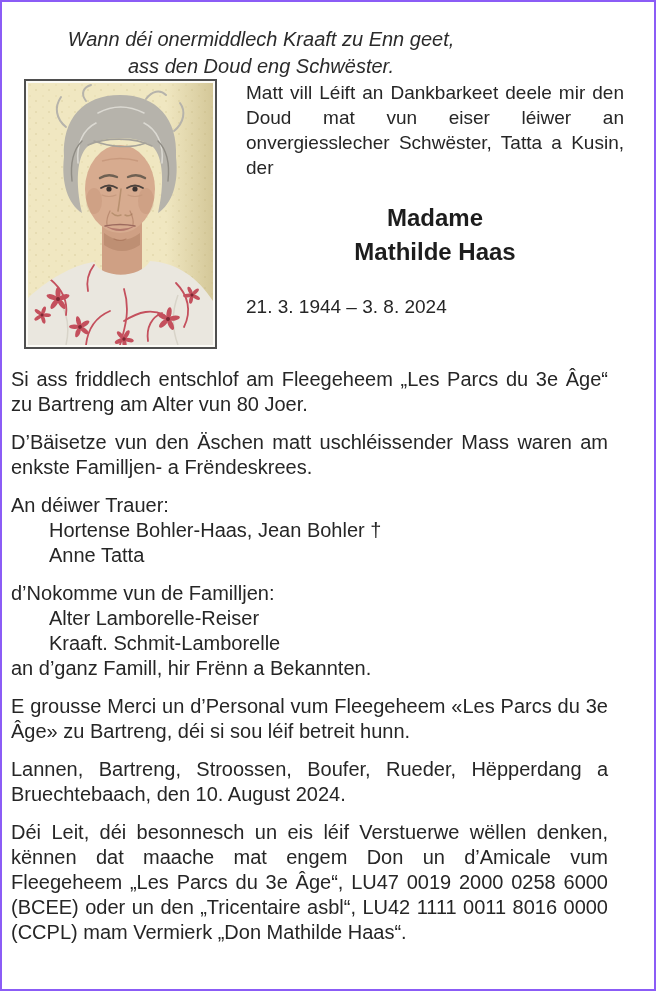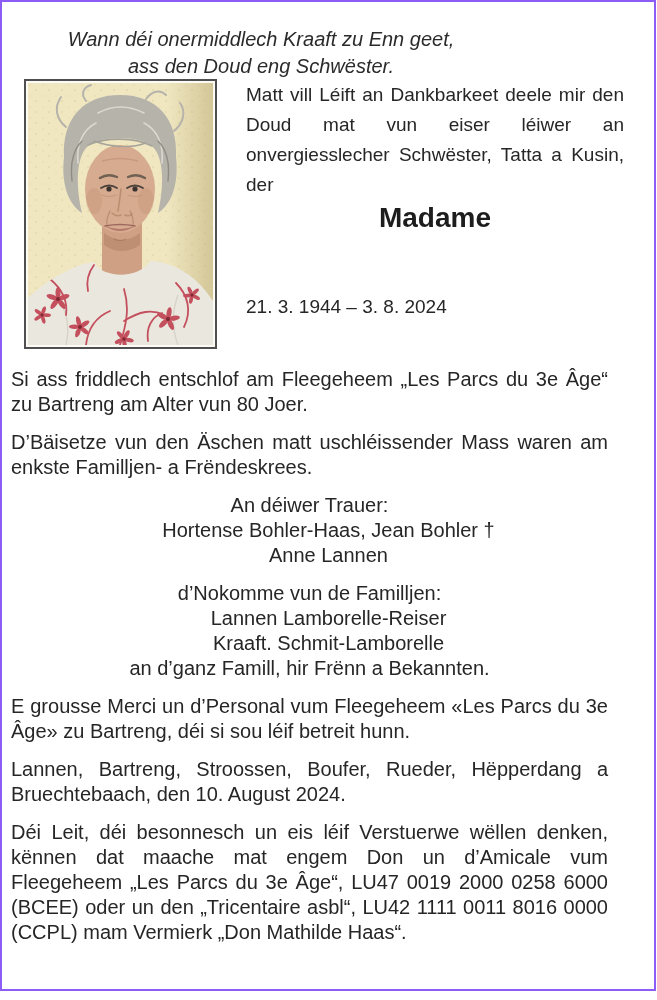--- a/index.html
+++ b/index.html
@@ -16,36 +16,36 @@
     position:absolute;left:0;top:24px;width:518px;
     text-align:center;font-style:italic;font-size:20px;line-height:27px;color:#2b2b2b;
   }
   .photo-frame{
     position:absolute;left:22px;top:77px;width:185px;height:262px;
     border:2px solid #4f4f4f;padding:2px;background:#fbfaf5;
   }
   .photo-frame svg{display:block;width:185px;height:262px;}
   .intro{
     position:absolute;left:244px;top:78px;width:378px;margin:0;
-    font-size:19px;line-height:30px;text-align:justify;color:#262626;
+    font-size:19px;line-height:25px;text-align:justify;color:#262626;
   }
   .title-block{
     position:absolute;left:244px;top:199px;width:378px;
-    text-align:center;font-weight:bold;font-size:28px;line-height:34px;color:#1d1d1d;
+    text-align:center;font-weight:bold;font-size:24px;line-height:34px;color:#1d1d1d;
   }
   .dates{
     position:absolute;left:244px;top:294px;width:378px;
     text-align:left;font-size:19px;color:#262626;
   }
   .obit-body{
     position:absolute;left:9px;top:365px;width:597px;
     font-size:20px;line-height:25px;color:#262626;
   }
   .obit-body p{margin:0 0 13px 0;text-align:justify;}
-  .group{margin:0 0 13px 0;text-align:center;}
+  .group{margin:0 0 13px 0;}
   .group .label{margin:0;}
   .indent{padding-left:38px;}
   .bold{font-weight:normal;}
 </style>
 </head>
 <body>
 
 <div class="ad">
 
   <div class="epigraph">
@@ -154,37 +154,38 @@
         <use href="#flw" transform="translate(140,236) scale(1.2) rotate(10)"></use>
         <use href="#flw" transform="translate(164,212) scale(0.9) rotate(-25)"></use>
       </g>
     </svg>
   </div>
 
   <p class="intro">Matt vill Léift an Dankbarkeet deele mir den Doud mat vun eiser léiwer an onvergiesslecher Schwëster, Tatta a Kusin, der</p>
 
   <div class="title-block">
     <div>Madame</div>
+    <div>Mathilde Haas</div>
   </div>
 
   <div class="dates">21. 3. 1944 – 3. 8. 2024</div>
 
   <div class="obit-body">
     <p>Si ass friddlech entschlof am Fleegeheem „Les Parcs du 3e Âge“ zu Bartreng am Alter vun 80 Joer.</p>
     <p>D’Bäisetze vun den Äschen matt uschléissender Mass waren am enkste Familljen- a Frëndeskrees.</p>
 
     <div class="group">
       <div class="label">An déiwer Trauer:</div>
       <div class="indent">Hortense Bohler-Haas, Jean Bohler †</div>
-      <div class="indent">Anne Lannen</div>
+      <div class="indent">Anne Tatta</div>
     </div>
 
     <div class="group">
       <div class="label">d’Nokomme vun de Familljen:</div>
-      <div class="indent">Lannen Lamborelle-Reiser</div>
+      <div class="indent">Alter Lamborelle-Reiser</div>
       <div class="indent">Kraaft. Schmit-Lamborelle</div>
       <div>an d’ganz Famill, hir Frënn a Bekannten.</div>
     </div>
 
     <p>E grousse Merci un d’Personal vum Fleegeheem «Les Parcs du 3e Âge» zu Bartreng, déi si sou léif betreit hunn.</p>
 
     <p><span class="bold">Lannen</span><span>, Bartreng, Stroossen, Boufer, Rueder, Hëpperdang a Bruechtebaach, den 10. August 2024.</span></p>
 
     <p>Déi Leit, déi besonnesch un eis léif Verstuerwe wëllen denken, kënnen dat maache mat engem Don un d’Amicale vum Fleegeheem „Les Parcs du 3e Âge“, LU47 0019 2000 0258 6000 (BCEE) oder un den „Tricentaire asbl“, LU42 1111 0011 8016 0000 (CCPL) mam Vermierk „Don Mathilde Haas“.</p>
   </div>

